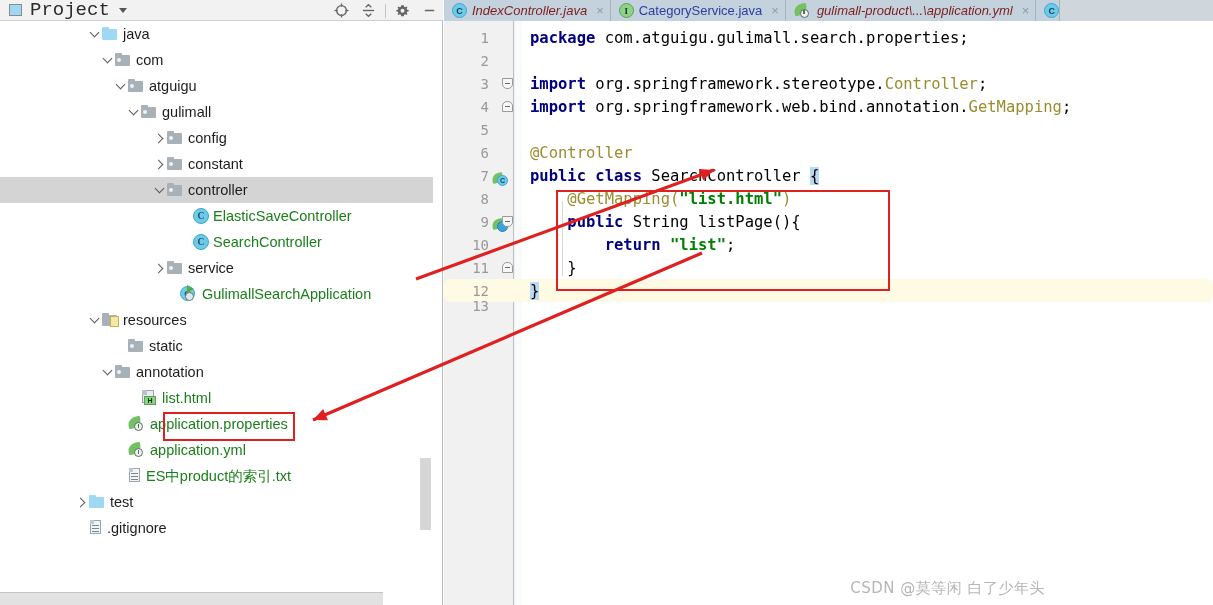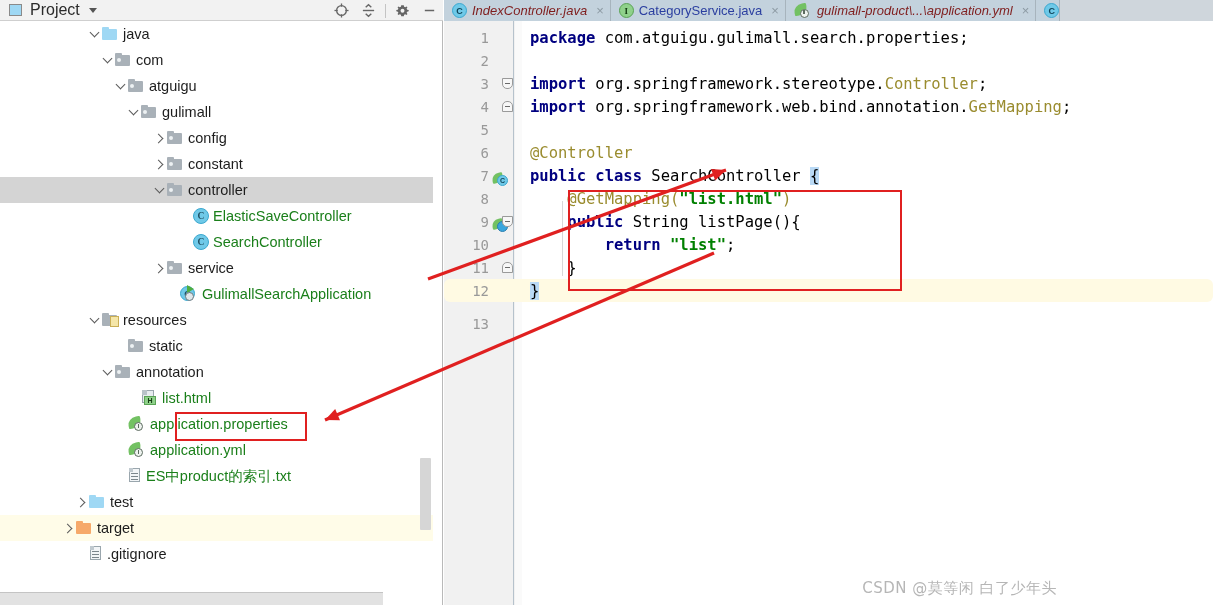--- a/index.html
+++ b/index.html
@@ -20,22 +20,22 @@
     position: absolute; left: 0; top: 0; width: 443px; height: 21px;
     background: #f2f2f2; border-bottom: 1px solid #cfcfcf;
     display: flex; align-items: center;
   }
   #project-title-group { display: flex; align-items: center; padding-left: 9px; }
   .proj-icon {
     width: 13px; height: 12px; background: #9fd8f4;
     border: 1px solid #8a8a8a; display: inline-block;
   }
   #project-label {
-    font-size: 16px; color: #2b2b2b; margin-left: 8px;
-    font-family: Liberation Sans, sans-serif;
+    font-size: 19px; color: #2b2b2b; margin-left: 8px;
+    font-family: Liberation Mono, monospace;
   }
   .caret-down {
     width: 0; height: 0; border-left: 4px solid transparent;
     border-right: 4px solid transparent; border-top: 5px solid #555;
     margin-left: 9px; display: inline-block;
   }
   #header-tools {
     position: absolute; right: 0; top: 0; height: 21px;
     display: flex; align-items: center;
   }
@@ -267,21 +267,21 @@
     color: #10455a; font-size: 7px; display: flex;
     align-items: center; justify-content: center; font-weight: bold;
   }
   .cls-gicon .bb {
     position: absolute; left: 5px; top: 3px; width: 11px; height: 11px;
     border-radius: 50%; background: #39a5dd; border: 1.3px solid #2a7fb0;
   }
 
   
   #annotations {
-    position: absolute; left: 12px; top: 0; width: 1057px; height: 605px;
+    position: absolute; left: 0; top: 0; width: 1057px; height: 605px;
     pointer-events: none;
   }
   .redbox {
     position: absolute; border: 2.5px solid #e02020; background: transparent;
   }
   #watermark {
     position: absolute; right: 12px; bottom: 7px;
     font-size: 15px; color: #b6b6b6;
     font-family: "DejaVu Sans", sans-serif; letter-spacing: 0.5px;
   }
@@ -521,31 +521,20 @@
           <span style="flex: 0 0 73px;"></span>
           <span class="arrow right">
             <i></i>
           </span>
           <span class="ficon f-blue">
             <span class="tab-top"></span>
             <span class="body"></span>
           </span>
           <span class="tlabel dark">test</span>
         </div>
-        <div class="trow sel-yellow">
-          <span style="flex: 0 0 60px;"></span>
-          <span class="arrow right">
-            <i></i>
-          </span>
-          <span class="ficon f-orange">
-            <span class="tab-top"></span>
-            <span class="body"></span>
-          </span>
-          <span class="tlabel dark">target</span>
-        </div>
         <div class="trow">
           <span style="flex: 0 0 73px;"></span>
           <span class="arrow none"></span>
           <span class="txticon">
             <span class="sheet"></span>
             <span class="corner"></span>
             <span class="ln" style="top:5px"></span>
             <span class="ln" style="top:8px"></span>
             <span class="ln" style="top:11px"></span>
           </span>
@@ -641,21 +630,21 @@
           </div>
           <div class="codeline" style="top: 235px;">
             <span class="lnum">11</span>
             <span class="fold roundedtop" style="top: 6px;"></span>
             <span class="ctext"><span class="pln">    }</span></span>
           </div>
           <div class="codeline cur" style="top: 258px; border-radius: 6px;">
             <span class="lnum">12</span>
             <span class="ctext"><span class="pln hl-brace">}</span></span>
           </div>
-          <div class="codeline" style="top: 291px;">
+          <div class="codeline" style="top: 273px;">
             <span class="lnum">13</span>
             <span class="ctext"></span>
           </div>
           <div class="indent-guide" style="left: 118px; top: 180px; height: 75px;"></div>
         </div>
     </div>
   </div>
 
   <div id="annotations">
     <svg id="arrow-svg" width="1213" height="605" style="position:absolute;left:0;top:0;">

